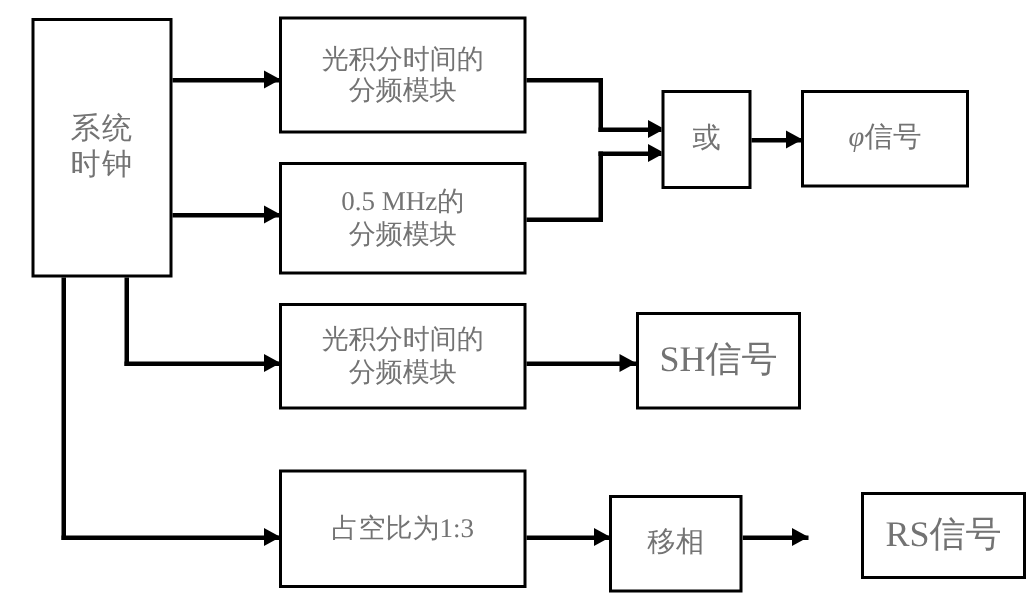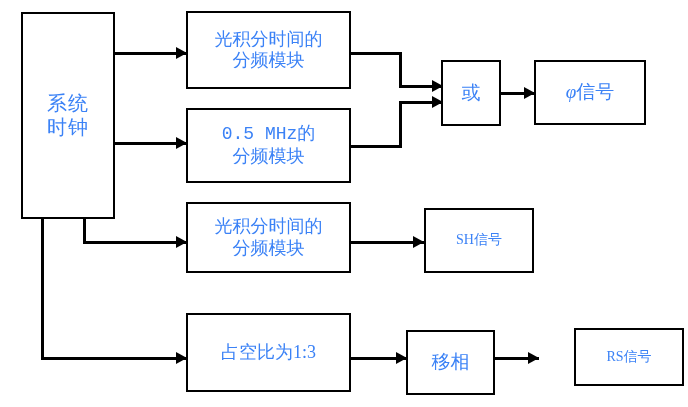--- a/index.html
+++ b/index.html
@@ -21,41 +21,41 @@
   .box {
     position: absolute;
     box-sizing: border-box;
     border: 2px solid #000000;
     background: #ffffff;
     display: flex;
     flex-direction: column;
     align-items: center;
     justify-content: center;
     text-align: center;
-    color: #3b82f6;
+    color: #737373;
     line-height: 1.18;
     white-space: nowrap;
     z-index: 3;
   }
   .box .ln {
     display: block;
   }
   
   .f-clock   { font-size: 20px; letter-spacing: 1px; }
   .f-mod     { font-size: 18px; }
   .f-gate    { font-size: 19px; }
   .f-sig     { font-size: 19px; text-align: center; }
-  .f-sig-lat { font-size: 14px; }
+  .f-sig-lat { font-size: 24px; }
 
   .phi {
     font-style: italic;
     font-family: "Liberation Serif", "DejaVu Serif", serif;
   }
   .lat {
-    font-family: Liberation Mono, monospace;
+    font-family: Liberation Serif, serif;
     text-align: center;
   }
 
   
   .wire {
     position: absolute;
     background: #000000;
     z-index: 1;
   }
   .wire.h { height: 3px; }
@@ -105,21 +105,21 @@
 
   <div class="wire h" style="left:350px; top:241px; width:75px;"></div>
   <div class="arrow" style="left:413px; top:236px;"></div>
 
   <div class="wire h" style="left:350px; top:357px; width:57px;"></div>
   <div class="arrow" style="left:396px; top:352px;"></div>
 
   <div class="wire h" style="left:495px; top:357px; width:44px;"></div>
   <div class="arrow" style="left:528px; top:352px;"></div>
 
-  <div class="box f-clock" style="left:21px; top:12px; width:94px; height:207px;">
+  <div class="box f-clock" style="left:21px; top:12px; width:94px; height:173px;">
     <span class="ln">系统</span>
     <span class="ln">时钟</span>
   </div>
 
   <div class="box f-mod" style="left:186px; top:11px; width:165px; height:78px;">
     <span class="ln">光积分时间的</span>
     <span class="ln">分频模块</span>
   </div>
 
   <div class="box f-mod" style="left:186px; top:108px; width:165px; height:75px;">

